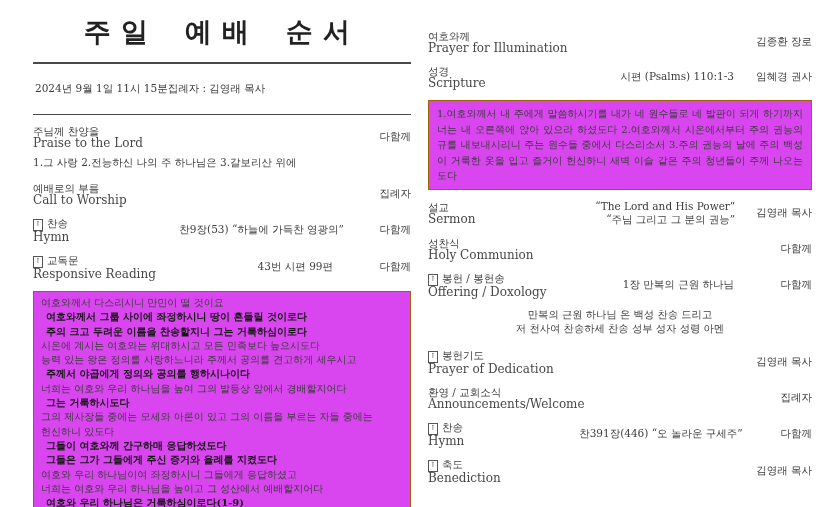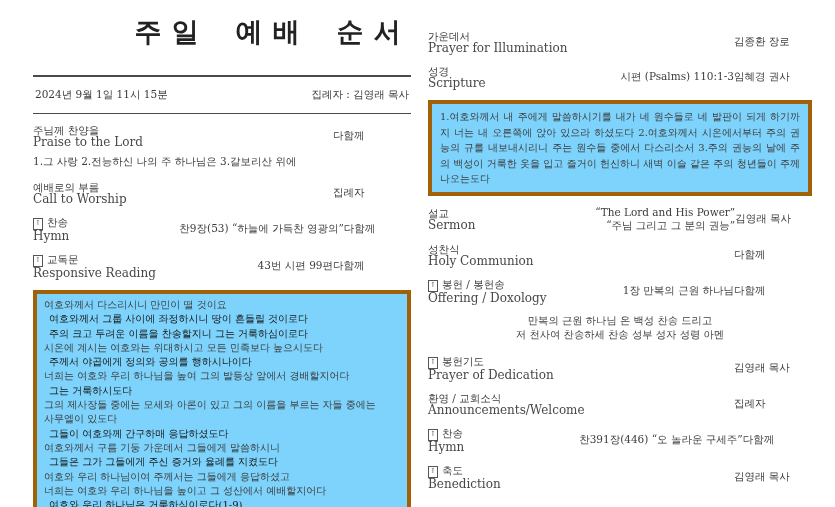--- a/index.html
+++ b/index.html
@@ -6,47 +6,47 @@
   body{
     width:835px;height:507px;position:relative;overflow:hidden;
     background:#ffffff;color:#3c3c3c;
     font-family:"DejaVu Serif","Liberation Serif",serif;
   }
   .page{position:absolute;}
   #left-page{left:33px;top:14px;width:378px;}
   #right-page{left:428px;top:30px;width:384px;}
 
   .doc-title{
-    text-align:right;font-size:27px;font-weight:bold;color:#222;
-    letter-spacing:0.38em;word-spacing:0.25em;margin:0 0 25px 0;white-space:nowrap;
+    text-align:center;font-size:27px;font-weight:bold;color:#222;
+    letter-spacing:0.38em;word-spacing:0.25em;margin:0 0 12px 0;white-space:nowrap;
   }
   .dateline{
-    display:flex;justify-content:space-between;align-items:center;
+    display:flex;justify-content:flex-start;align-items:center;
     border-top:2px solid #4a4a4a;border-bottom:1px solid #4a4a4a;
-    padding:11px 2px;font-size:10.5px;margin-bottom:10px;color:#3a3a3a;
+    padding:18px 2px;font-size:10.5px;margin-bottom:10px;color:#3a3a3a;
   }
   .srow{display:flex;align-items:center;margin-bottom:11px;}
   .lbl{width:170px;}
   .lbl .kr{font-size:10.5px;line-height:12px;white-space:nowrap;}
   .lbl .en{font-size:12px;line-height:12px;color:#474747;white-space:nowrap;}
   .ctr{flex:1;text-align:right;font-size:10.5px;white-space:nowrap;}
   .ctr .c2{font-size:10.5px;line-height:13px;}
-  .who{width:78px;font-size:10.5px;white-space:nowrap;}
+  .who{width:78px;text-align:right;font-size:10.5px;white-space:nowrap;}
   .note{font-size:10.5px;margin:-4px 0 12px 0;white-space:nowrap;}
 
   .stand{
     display:inline-block;width:8px;height:10px;border:1px solid #555;
     font-size:7px;line-height:9px;text-align:center;color:#444;
     margin-right:4px;vertical-align:1px;
   }
 
-  .textbox{border:4px solid #a16207;background:#7dd3fc;}
+  .textbox{border:1px solid #a16207;background:#d946ef;}
   #reading-box{padding:4px 7px;margin-bottom:9px;}
   .reading-line{font-size:10px;line-height:14.3px;white-space:nowrap;color:#3c3c3c;}
-  .reading-line.bold{font-weight:normal;color:#161616;padding-left:5px;}
+  .reading-line.bold{font-weight:bold;color:#161616;padding-left:5px;}
 
   #scripture-box{padding:5px 8px;margin-bottom:10px;font-size:10px;line-height:15.6px;
     text-align:justify;color:#3c3c3c;}
 
   .doxology{ text-align:center;font-size:10.3px;line-height:14.5px;margin:-2px 0 13px 0;}
 </style>
 </head>
 <body>
 
 <div class="page" id="left-page">
@@ -92,40 +92,40 @@
     </div>
     <div class="ctr">43번 시편 99편</div>
     <div class="who">다함께</div>
   </div>
 
   <div class="textbox" id="reading-box">
       <div class="reading-line">여호와께서 다스리시니 만민이 떨 것이요</div>
       <div class="reading-line bold">여호와께서 그룹 사이에 좌정하시니 땅이 흔들릴 것이로다</div>
       <div class="reading-line bold">주의 크고 두려운 이름을 찬송할지니 그는 거룩하심이로다</div>
       <div class="reading-line">시온에 계시는 여호와는 위대하시고 모든 민족보다 높으시도다</div>
+      <div class="reading-line">능력 있는 왕은 정의를 사랑하느니라 주께서 공의를 견고하게 세우시고</div>
       <div class="reading-line bold">주께서 야곱에게 정의와 공의를 행하시나이다</div>
       <div class="reading-line">너희는 여호와 우리 하나님을 높여 그의 발등상 앞에서 경배할지어다</div>
       <div class="reading-line bold">그는 거룩하시도다</div>
       <div class="reading-line">그의 제사장들 중에는 모세와 아론이 있고 그의 이름을 부르는 자들 중에는</div>
-      <div class="reading-line">사무엘이 있도다</div>
+      <div class="reading-line">헌신하니 있도다</div>
       <div class="reading-line bold">그들이 여호와께 간구하매 응답하셨도다</div>
-      <div class="reading-line">여호와께서 구름 기둥 가운데서 그들에게 말씀하시니</div>
       <div class="reading-line bold">그들은 그가 그들에게 주신 증거와 율례를 지켰도다</div>
-      <div class="reading-line">여호와 우리 하나님이여 주께서는 그들에게 응답하셨고</div>
+      <div class="reading-line">여호와 우리 하나님이여 좌정하시니 그들에게 응답하셨고</div>
       <div class="reading-line">너희는 여호와 우리 하나님을 높이고 그 성산에서 예배할지어다</div>
       <div class="reading-line bold">여호와 우리 하나님은 거룩하심이로다(1-9)</div>
     </div>
 
 </div>
 
 <div class="page" id="right-page">
 
   <div class="srow">
     <div class="lbl">
-      <div class="kr">가운데서</div>
+      <div class="kr">여호와께</div>
       <div class="en">Prayer for Illumination</div>
     </div>
     <div class="ctr"></div>
     <div class="who">김종환 장로</div>
   </div>
 
   <div class="srow">
     <div class="lbl">
       <div class="kr">성경</div>
       <div class="en">Scripture</div>

